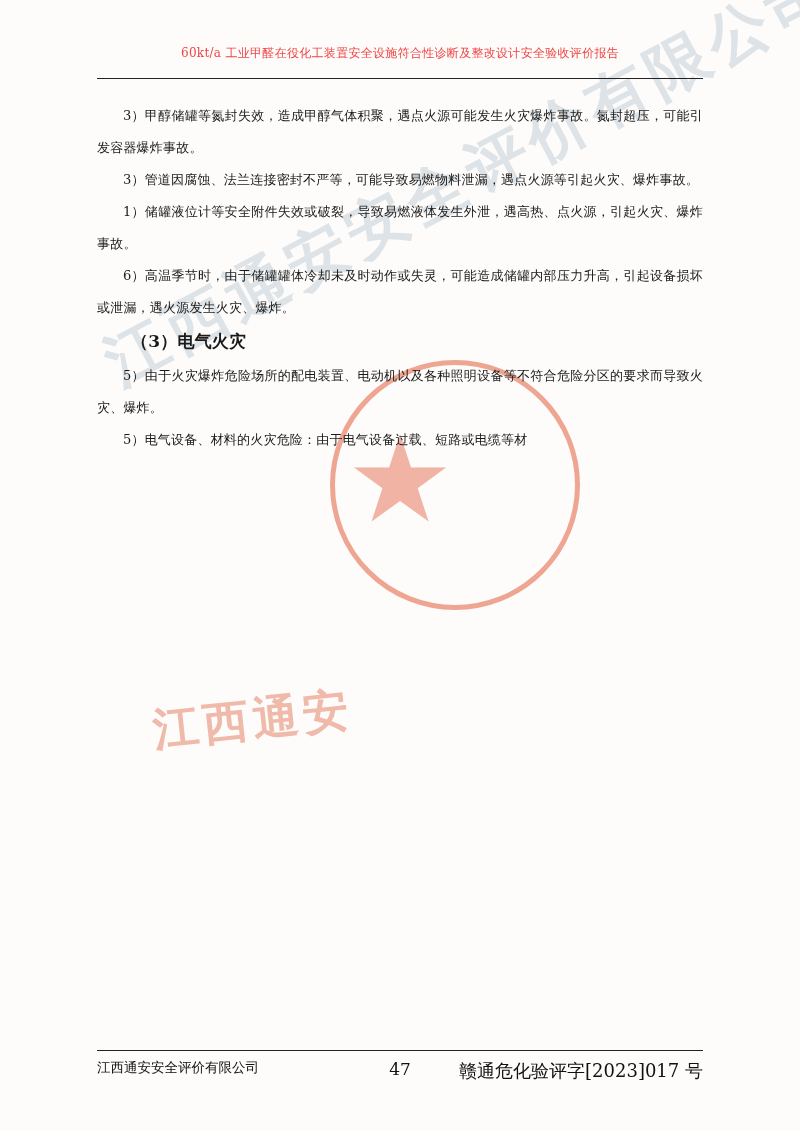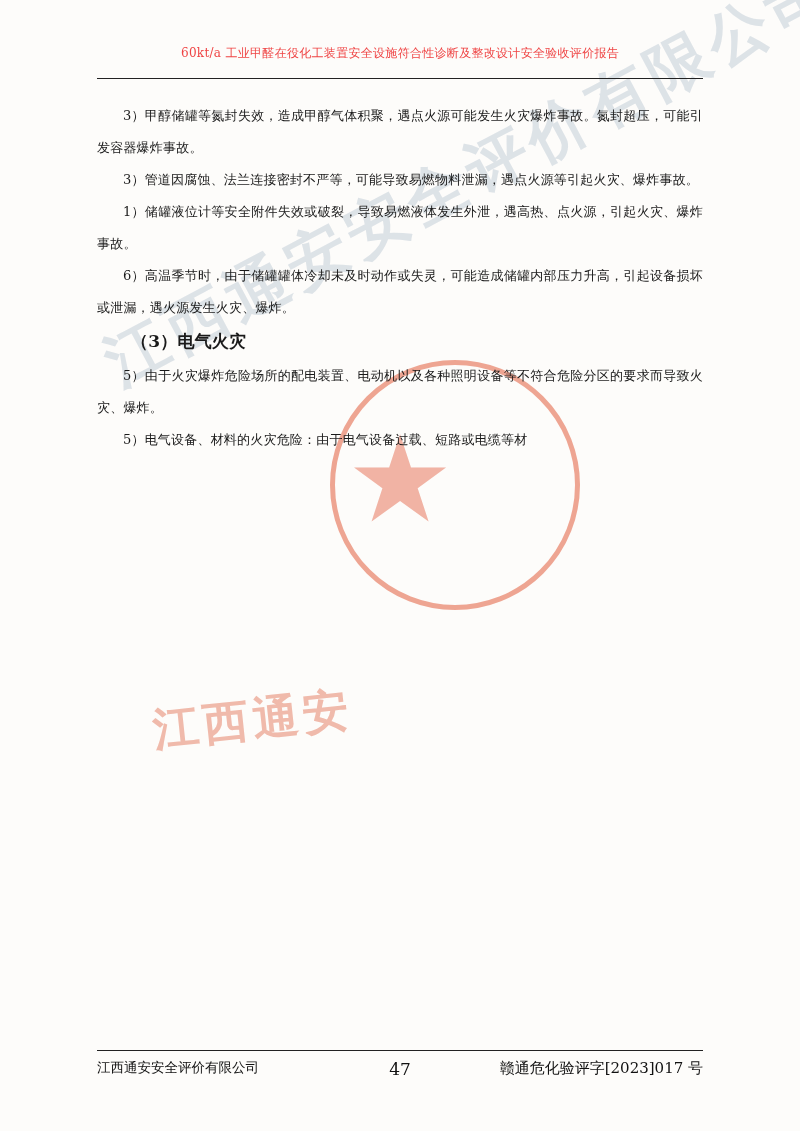--- a/index.html
+++ b/index.html
@@ -151,21 +151,21 @@
     position: absolute;
     left: 0; top: 4px;
     width: 606px;
     text-align: center;
     font-size: 17px;
     color: #111;
   }
   .footer-right {
     position: absolute;
     right: 0; top: 4px;
-    font-size: 15px;
+    font-size: 18px;
     color: #111;
   }
 </style>
 </head>
 <body>
 
 <div class="page">
 
   <div class="watermark">
     <div class="wm-circle"></div>

